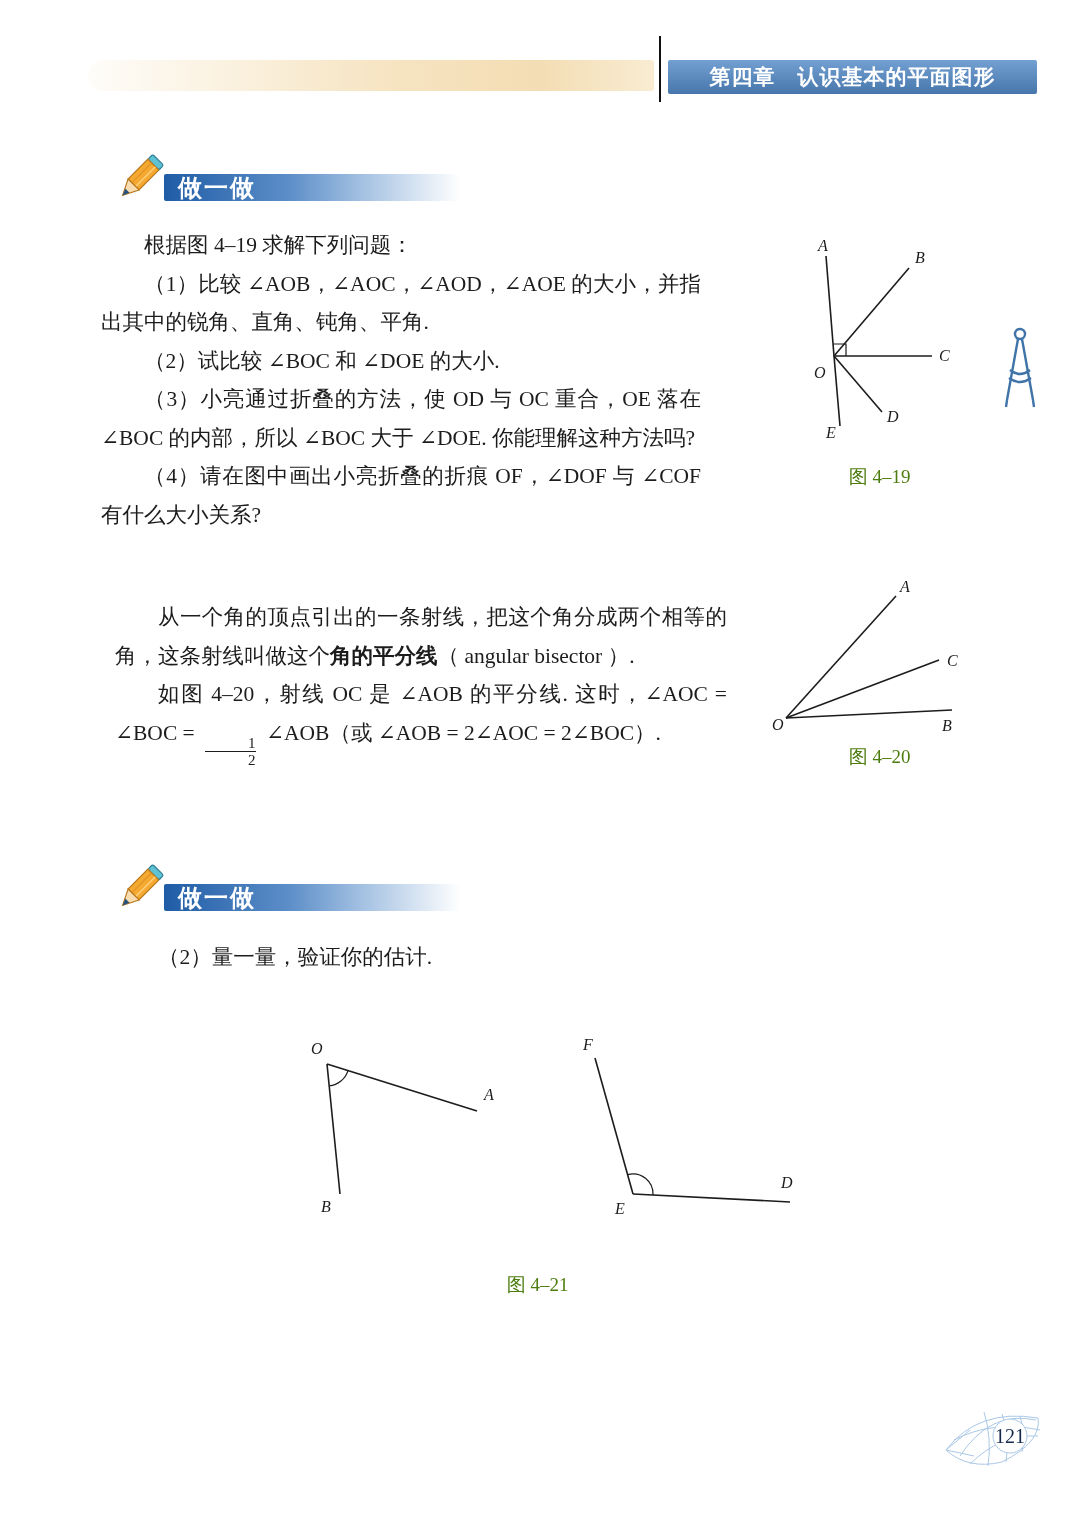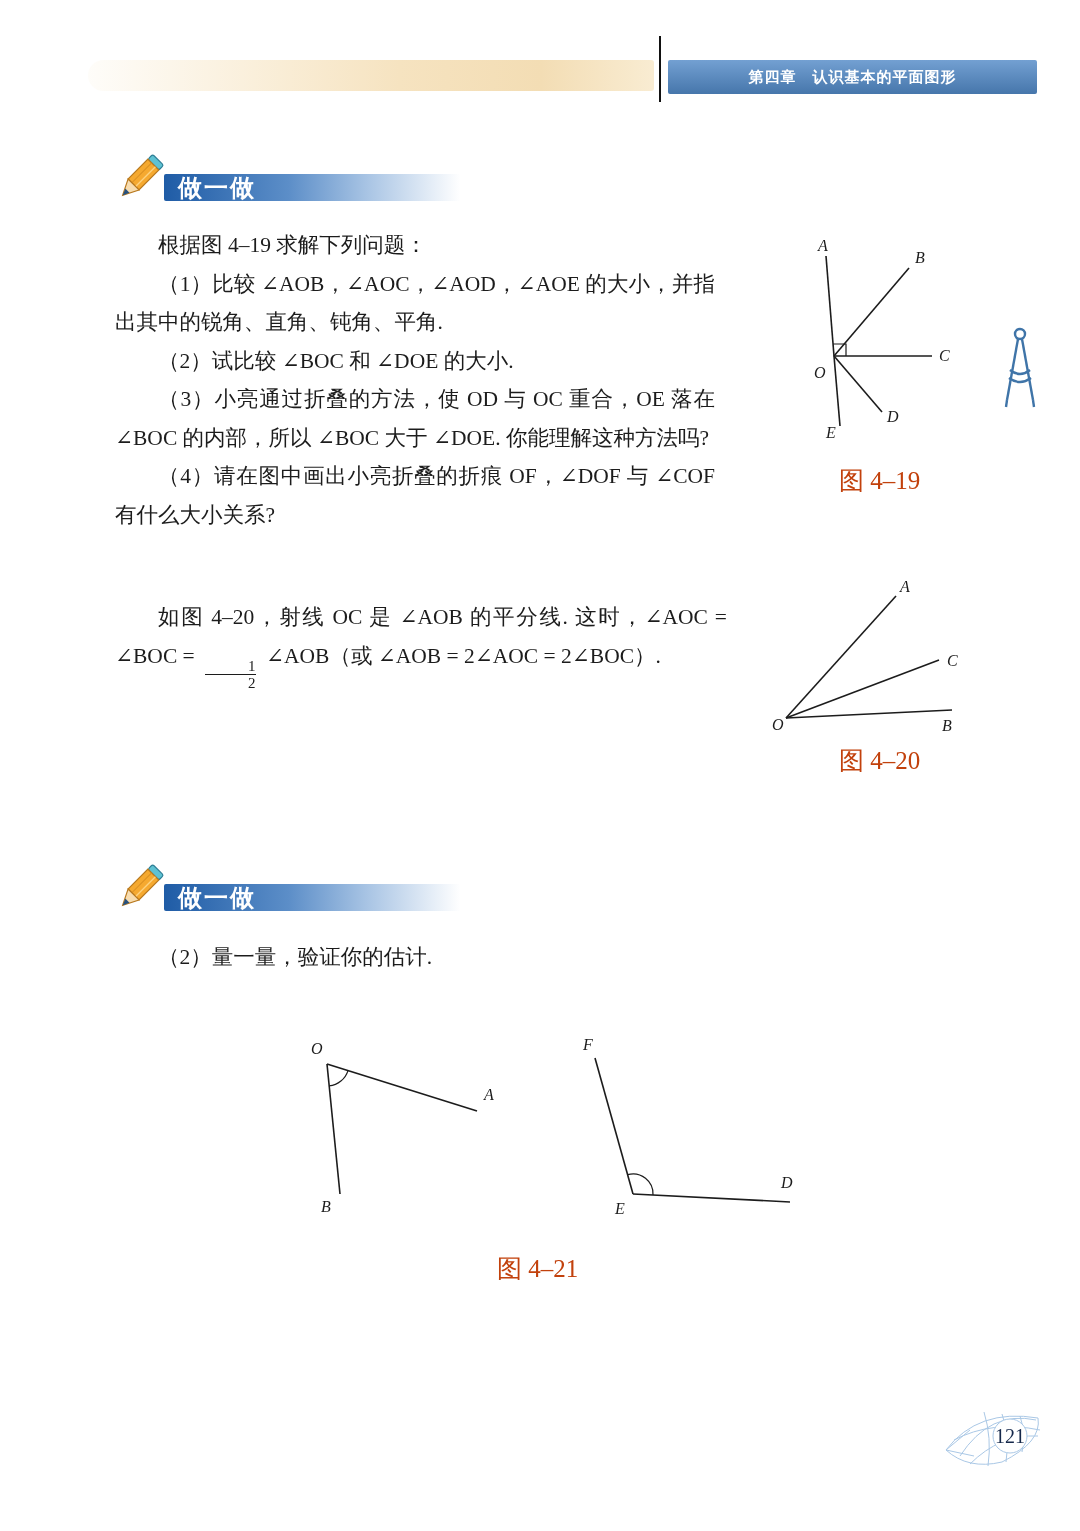--- a/index.html
+++ b/index.html
@@ -20,21 +20,21 @@
   }
   .header-divider { left:659px; top:36px; width:2px; height:66px; background:#111; }
   .chapter-banner {
     left:668px; top:60px; width:369px; height:34px;
     background:linear-gradient(180deg,#73a0d2,#4676ab);
     display:flex; align-items:center; justify-content:center;
     border-radius:2px;
   }
   .chapter-banner span {
     color:#ffffff; font-family:"Liberation Sans","DejaVu Sans",sans-serif;
-    font-size:15px; font-weight:bold; letter-spacing:1px; white-space:nowrap;
+    font-size:21px; font-weight:bold; letter-spacing:1px; white-space:nowrap;
   }
 
   
   .act-header { height:62px; width:400px; }
   .act-header .pencil { position:absolute; left:0; top:0; width:58px; height:58px; }
   .act-band {
     position:absolute; left:54px; top:24px; width:312px; height:27px;
     background:linear-gradient(to right,#1f5ca6,#5c8ec8 40%, #a8c4e4 65%, rgba(255,255,255,0) 95%);
     border-radius:2px;
   }
@@ -51,21 +51,21 @@
   }
   .text-block b { font-weight:bold; }
   .frac {
     display:inline-flex; flex-direction:column; vertical-align:-8px;
     text-align:center; font-size:15px; line-height:1.1; margin:0 5px;
   }
   .frac .den { border-top:1.6px solid #1c1c1c; }
 
   
   .figure { text-align:center; }
-  .figure .caption { font-size:25px; color:#c2410c; }
+  .figure .caption { font-size:19px; color:#4d7c0f; }
   .fig-label { font-style:italic; font-size:16px; font-family:"Liberation Serif","DejaVu Serif",serif; fill:#1c1c1c; }
   .fig-stroke { stroke:#1c1c1c; stroke-width:1.6; fill:none; }
 
   
   .fish { left:940px; top:1390px; width:108px; height:88px; }
 </style>
 </head>
 <body>
 
 <div class="page">
@@ -85,21 +85,21 @@
         <line x1="33" y1="9" x2="33" y2="38" stroke="#fdd27f" stroke-width="1.4"></line>
         <polygon points="22,38 38,38 30,54" fill="#f8ddb0" stroke="#b8791f" stroke-width="1.2"></polygon>
         <polygon points="27,47 33,47 30,54" fill="#27517e"></polygon>
       </g>
     </svg>
     <div class="act-band">
       <span class="act-title">做一做</span>
     </div>
   </div>
 
-  <div class="abs text-block" style="left:115px; top:226px; width:600px;">
+  <div class="abs text-block" style="left:101px; top:226px; width:600px;">
     <p>根据图 4–19 求解下列问题：</p>
     <p>（1）比较 ∠AOB，∠AOC，∠AOD，∠AOE 的大小，并指出其中的锐角、直角、钝角、平角.</p>
     <p>（2）试比较 ∠BOC 和 ∠DOE 的大小.</p>
     <p>（3）小亮通过折叠的方法，使 OD 与 OC 重合，OE 落在 ∠BOC 的内部，所以 ∠BOC 大于 ∠DOE. 你能理解这种方法吗?</p>
     <p>（4）请在图中画出小亮折叠的折痕 OF，∠DOF 与 ∠COF 有什么大小关系?</p>
   </div>
 
   <div class="abs figure" style="left:782px; top:238px; width:195px;">
     <svg width="195" height="222" viewBox="0 0 195 222">
       <g class="fig-stroke">
@@ -126,20 +126,21 @@
       <line x1="24" y1="13" x2="13" y2="74"></line>
       <line x1="28" y1="13" x2="39" y2="74"></line>
       <path d="M15 52 Q26 60 37 52"></path>
       <path d="M16 44 Q26 52 36 44"></path>
       <line x1="13" y1="74" x2="12" y2="81"></line>
       <line x1="39" y1="74" x2="40" y2="81"></line>
     </g>
   </svg>
 
   <div class="abs text-block" style="left:115px; top:598px; width:612px;">
+    <p><span>从一个角的顶点引出的一条射线，把这个角分成两个相等的角，这条射线叫做这个</span><b>角的平分线</b><span>（ angular bisector ）.</span></p>
     <p><span>如图 4–20，射线 OC 是 ∠AOB 的平分线. 这时，∠AOC = ∠BOC = </span><span class="frac">
           <span class="num">1</span>
           <span class="den">2</span>
         </span><span> ∠AOB（或 ∠AOB = 2∠AOC = 2∠BOC）.</span></p>
   </div>
 
   <div class="abs figure" style="left:772px; top:578px; width:215px;">
     <svg width="215" height="162" viewBox="0 0 215 162">
       <g class="fig-stroke">
         <line x1="14" y1="140" x2="124" y2="18"></line>
@@ -186,21 +187,21 @@
         <line x1="368" y1="158" x2="525" y2="166"></line>
         <path d="M388 159 A20 20 0 0 0 362.6 138.7" stroke-width="1.2"></path>
       </g>
       <text class="fig-label" x="46" y="18">O</text>
       <text class="fig-label" x="219" y="64">A</text>
       <text class="fig-label" x="56" y="176">B</text>
       <text class="fig-label" x="318" y="14">F</text>
       <text class="fig-label" x="350" y="178">E</text>
       <text class="fig-label" x="516" y="152">D</text>
     </svg>
-    <div class="caption" style="margin-top:20px;">图 4–21</div>
+    <div class="caption" style="margin-top:40px;">图 4–21</div>
   </div>
 
   <svg class="abs fish" viewBox="0 0 108 88">
     <g stroke="#aac8e6" stroke-width="1" fill="none">
       <path d="M6 60 Q38 18 98 28 Q102 52 62 72 Q28 80 6 60 Z"></path>
       <path d="M6 60 L30 40 M6 60 L34 66"></path>
       <path d="M20 66 Q50 20 96 30"></path>
       <path d="M14 50 Q52 30 100 40"></path>
       <path d="M30 74 Q60 44 98 46"></path>
       <path d="M44 22 Q52 48 48 76"></path>

